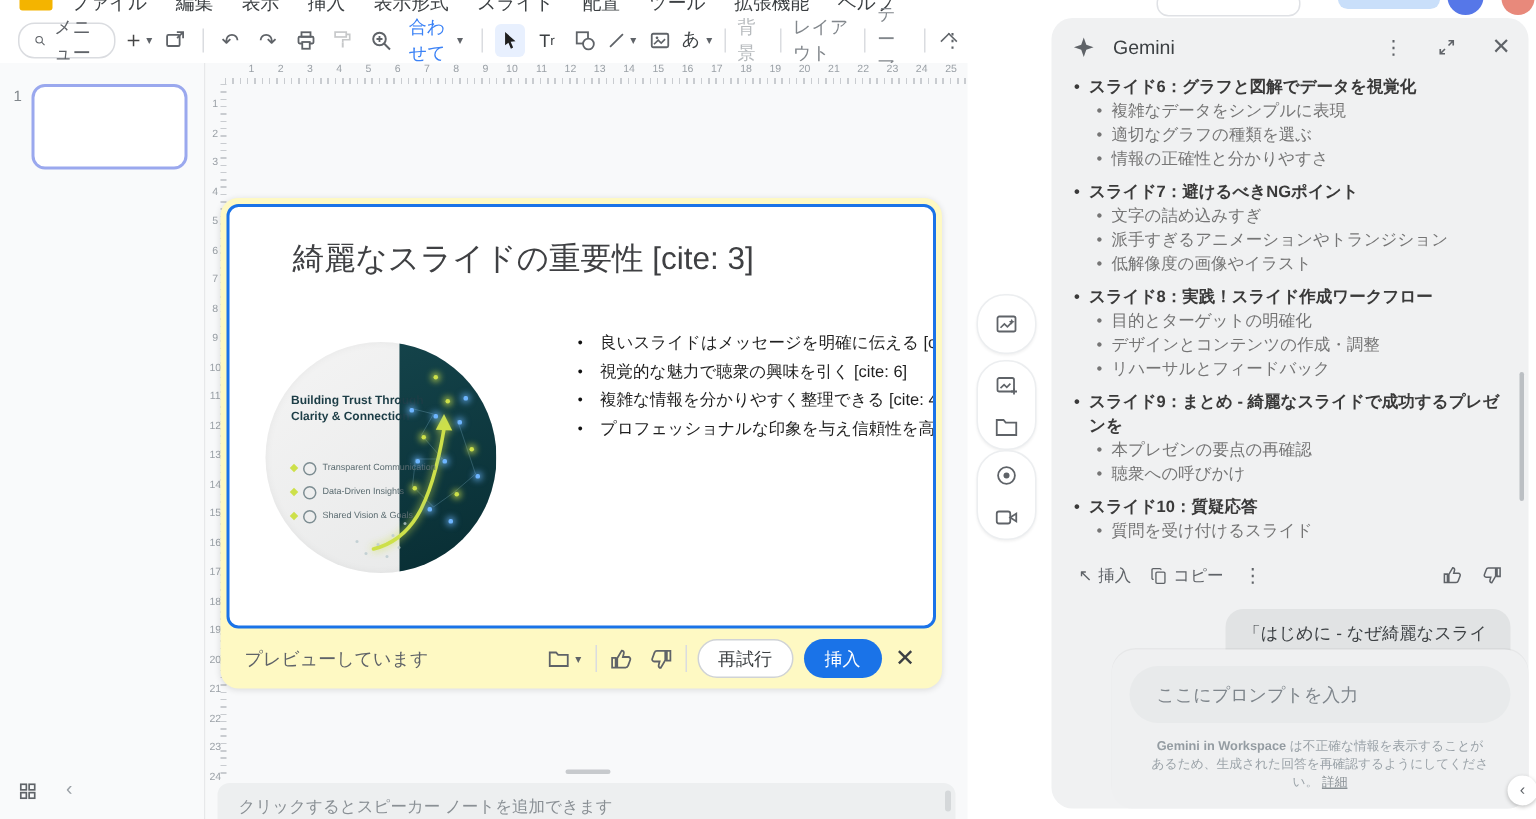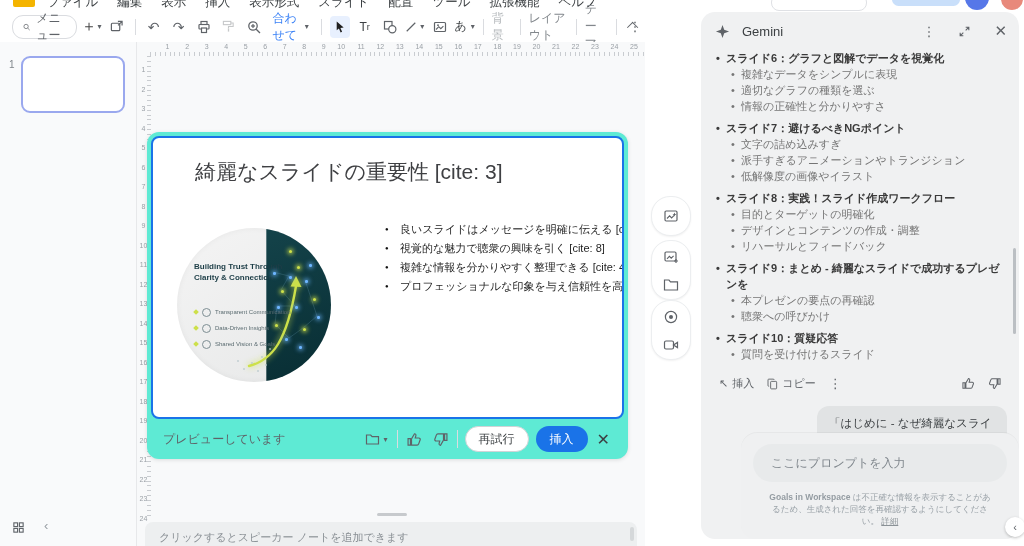--- a/index.html
+++ b/index.html
@@ -44,21 +44,21 @@
   
   #canvas{position:absolute;left:137px;top:42px;width:508px;height:504px;background:#f8f9fa;}
   #hruler{position:absolute;left:13px;top:0;right:0;height:14px;display:flex;}
   #hruler span{flex:none;width:19.53px;text-align:right;font-size:7px;color:#9aa0a6;line-height:10px;}
   #hruler-ticks{position:absolute;left:13px;right:0;top:10px;height:4px;background:repeating-linear-gradient(90deg,#c9ccd0 0 1px,transparent 1px 4.88px);}
   #vruler{position:absolute;left:0;top:14px;width:13px;padding-top:10px;display:flex;flex-direction:column;}
   #vruler span{flex:none;height:19.5px;text-align:center;font-size:7px;color:#9aa0a6;}
   #vruler-ticks{position:absolute;left:10px;top:14px;width:4px;bottom:30px;background:repeating-linear-gradient(180deg,#c9ccd0 0 1px,transparent 1px 4.88px);}
 
   
-  #preview-card{position:absolute;left:10px;top:90px;width:481px;height:327px;background:#5eead4;border-radius:12px;box-shadow:0 1px 4px rgba(0,0,0,.12);box-sizing:border-box;}
+  #preview-card{position:absolute;left:10px;top:90px;width:481px;height:327px;background:#fef9c3;border-radius:12px;box-shadow:0 1px 4px rgba(0,0,0,.12);box-sizing:border-box;}
   #slide{position:absolute;left:4px;top:4px;right:4px;height:279px;background:#fff;border:2px solid #1a73e8;border-radius:8px;overflow:hidden;}
   #slide-title{position:absolute;left:42px;top:20px;font-size:21px;color:#3f4043;}
   #slide-bullets{position:absolute;left:230px;top:82px;width:242px;margin:0;padding:0;list-style:none;}
   #slide-bullets li{position:relative;padding-left:17px;font-size:11px;color:#1f1f1f;line-height:19px;white-space:nowrap;}
   #slide-bullets li::before{content:"●";position:absolute;left:2px;top:0;font-size:6px;line-height:19px;color:#111;}
 
   
   #graphic{position:absolute;left:24px;top:90px;width:154px;height:154px;border-radius:50%;background:linear-gradient(145deg,#f4f4f4,#e7e8e8);overflow:hidden;box-shadow:inset 0 0 6px rgba(0,0,0,.05);}
   #graphic-dark{position:absolute;left:58%;top:0;width:42%;height:100%;background:linear-gradient(160deg,#14434a,#082d33);clip-path:polygon(0 0,100% 0,100% 72%,38% 100%,0 100%);}
   #graphic-heading{position:absolute;left:17px;top:34px;width:104px;font-size:8px;font-weight:bold;color:#1c3d46;line-height:10.5px;}
@@ -320,21 +320,21 @@
         <span>24</span>
       </div>
     <div id="vruler-ticks"></div>
 
     <div id="preview-card">
       <div id="slide">
         <div id="slide-title">綺麗なスライドの重要性 [cite: 3]</div>
         <ul id="slide-bullets">
 
         <li>良いスライドはメッセージを明確に伝える [cite: 3]</li>
-            <li>視覚的な魅力で聴衆の興味を引く [cite: 8]</li>
+            <li>視覚的な魅力で聴衆の興味を引く [cite: 6]</li>
             <li>複雑な情報を分かりやすく整理できる [cite: 4]</li>
             <li>プロフェッショナルな印象を与え信頼性を高める</li>
           </ul>
 
         <div id="graphic">
           <div id="graphic-dark"></div>
           <svg id="net-svg" width="154" height="154" viewBox="0 0 154 154">
             <polyline points="96,44 112,48 104,62 118,78 100,78 98,96 112,110 126,100 140,88 128,52" fill="none" stroke="#7fb2c9" stroke-width="0.6" opacity="0.35"></polyline>
             <path d="M 72 138 C 96 132, 110 112, 119 58" fill="none" stroke="#cde04a" stroke-width="2.4" stroke-linecap="round" style="filter:drop-shadow(0 0 3px rgba(205,224,74,.9));"></path>
             <path d="M 119 48 l -5.5 10.5 l 11 0.5 z" fill="#cde04a" style="filter:drop-shadow(0 0 3px rgba(205,224,74,.9));"></path>
@@ -549,21 +549,21 @@
             <path d="M1 6.2 h2.2 v6 H1 z M4.2 12.2 V6.4 L7 1.6 c.9 0 1.5.8 1.3 1.7 L7.7 5.6 h3.4 c.9 0 1.5.9 1.2 1.7 l-1.4 3.8 c-.2.6-.8 1.1-1.5 1.1 z" fill="none" stroke="#5f6368" stroke-width="1.1"></path>
           </svg>
       </button>
     </div>
 
     <div id="gp-bubble">「はじめに - なぜ綺麗なスライドが必要なのか？」の部分のスライドを内容をリサーチして、スライド作成して！</div>
 
     <div id="gp-input-section">
       <input id="gp-input" type="text" placeholder="ここにプロンプトを入力" style="">
       <div id="gp-disclaimer">
-        <b>Goals in Workspace</b><span> は不正確な情報を表示することがあるため、生成された回答を再確認するようにしてください。</span>
+        <b>Gemini in Workspace</b><span> は不正確な情報を表示することがあるため、生成された回答を再確認するようにしてください。</span>
         <a href="#">詳細</a>
       </div>
     </div>
 
     <div id="gp-scrollbar"></div>
     <button id="gp-hide">‹</button>
   </div>
 
 </div>
 

